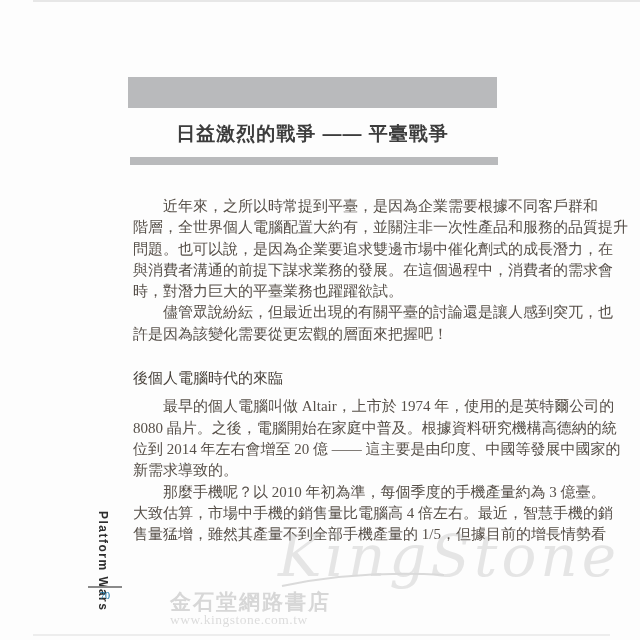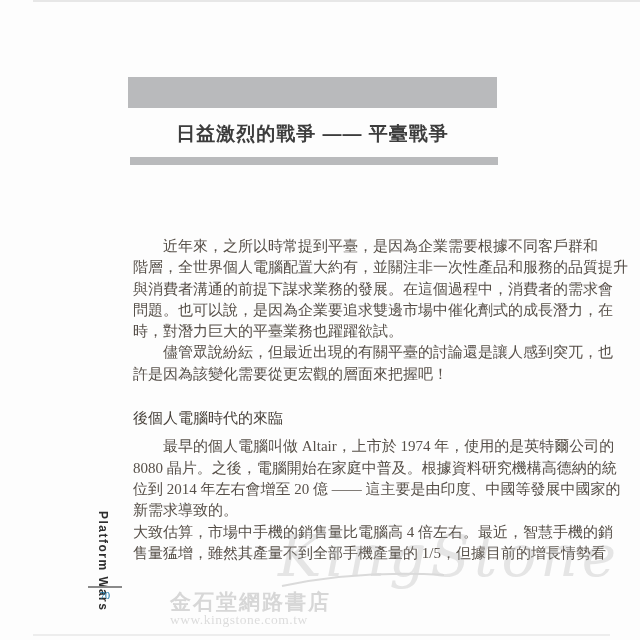--- a/index.html
+++ b/index.html
@@ -41,21 +41,20 @@
     position: absolute;
     left: 130px; top: 157px; width: 368px; height: 8px;
     background: #b9babc;
   }
   .body-text {
     position: absolute;
     left: 133px; top: 196px; width: 392px;
     font-size: 15px;
     line-height: 21.3px;
     color: #564f48;
-    margin-top: 40px;
   }
   .body-text .line { white-space: nowrap; }
   .body-text .line.first { text-indent: 2em; }
   .block-heading {
     margin-top: 22px;
     margin-bottom: 8px;
     font-family: "Liberation Sans", "DejaVu Sans", sans-serif;
     font-weight: normal;
     font-size: 15px;
     color: #47413a;
@@ -127,38 +126,39 @@
   <div class="header-bar-top"></div>
 
   <div class="page-title">日益激烈的戰爭 —— 平臺戰爭</div>
 
   <div class="header-bar-bottom"></div>
 
   <div class="body-text" id="body-text">
       <div class="block-para">
         <div class="line first">近年來，之所以時常提到平臺，是因為企業需要根據不同客戶群和</div>
         <div class="line">階層，全世界個人電腦配置大約有，並關注非一次性產品和服務的品質提升</div>
+        <div class="line">問題。也可以說，是因為企業要追求雙邊市場中催化劑式的成長潛力，在</div>
         <div class="line">與消費者溝通的前提下謀求業務的發展。在這個過程中，消費者的需求會</div>
-        <div class="line">問題。也可以說，是因為企業要追求雙邊市場中催化劑式的成長潛力，在</div>
         <div class="line">時，對潛力巨大的平臺業務也躍躍欲試。</div>
       </div>
       <div class="block-para">
         <div class="line first">儘管眾說紛紜，但最近出現的有關平臺的討論還是讓人感到突兀，也</div>
         <div class="line">許是因為該變化需要從更宏觀的層面來把握吧！</div>
       </div>
       <div class="block-heading">
         <div class="line">後個人電腦時代的來臨</div>
       </div>
       <div class="block-para">
         <div class="line first">最早的個人電腦叫做 Altair，上市於 1974 年，使用的是英特爾公司的</div>
         <div class="line">8080 晶片。之後，電腦開始在家庭中普及。根據資料研究機構高德納的統</div>
         <div class="line">位到 2014 年左右會增至 20 億 —— 這主要是由印度、中國等發展中國家的</div>
         <div class="line">新需求導致的。</div>
       </div>
       <div class="block-para">
+        <div class="line first">那麼手機呢？以 2010 年初為準，每個季度的手機產量約為 3 億臺。</div>
         <div class="line">大致估算，市場中手機的銷售量比電腦高 4 倍左右。最近，智慧手機的銷</div>
         <div class="line">售量猛增，雖然其產量不到全部手機產量的 1/5，但據目前的增長情勢看</div>
       </div>
     </div>
 
   <div class="wm-script">KingStone</div>
 
   <svg class="wm-swoosh" width="170" height="24" viewBox="0 0 170 24">
     <path d="M4,20 Q80,4 166,9" fill="none" stroke="#dadada" stroke-width="2"></path>
   </svg>

